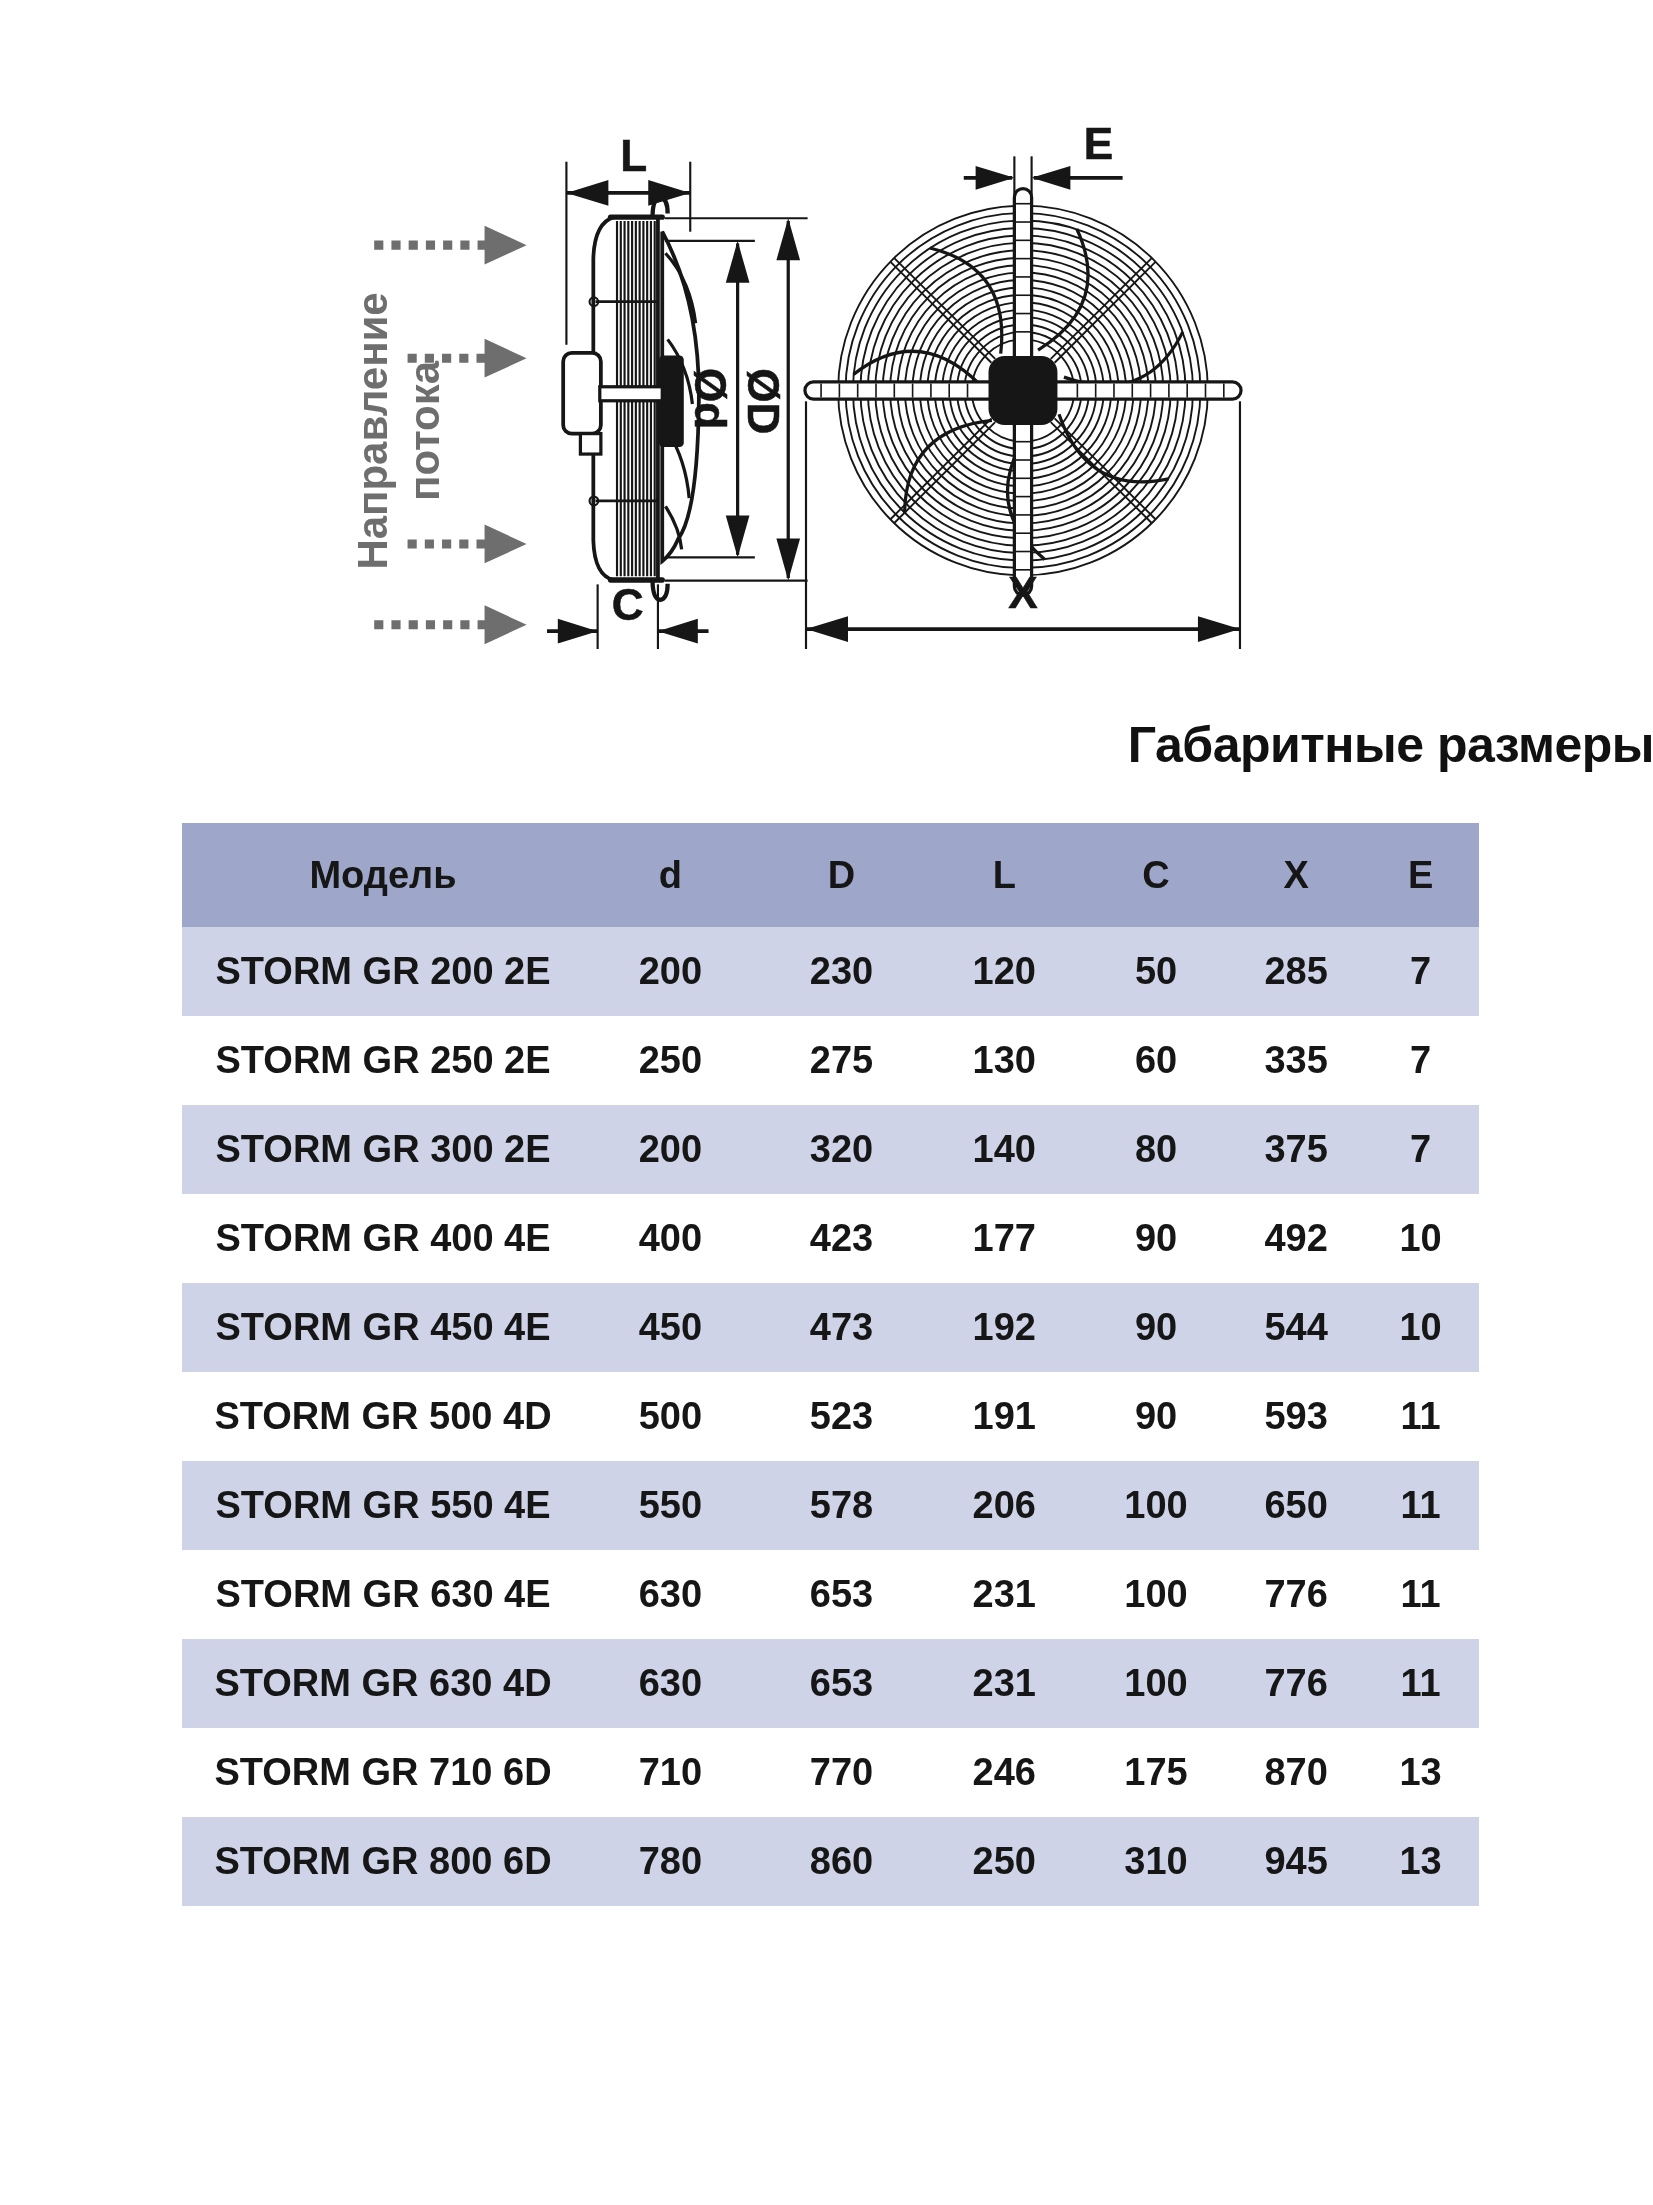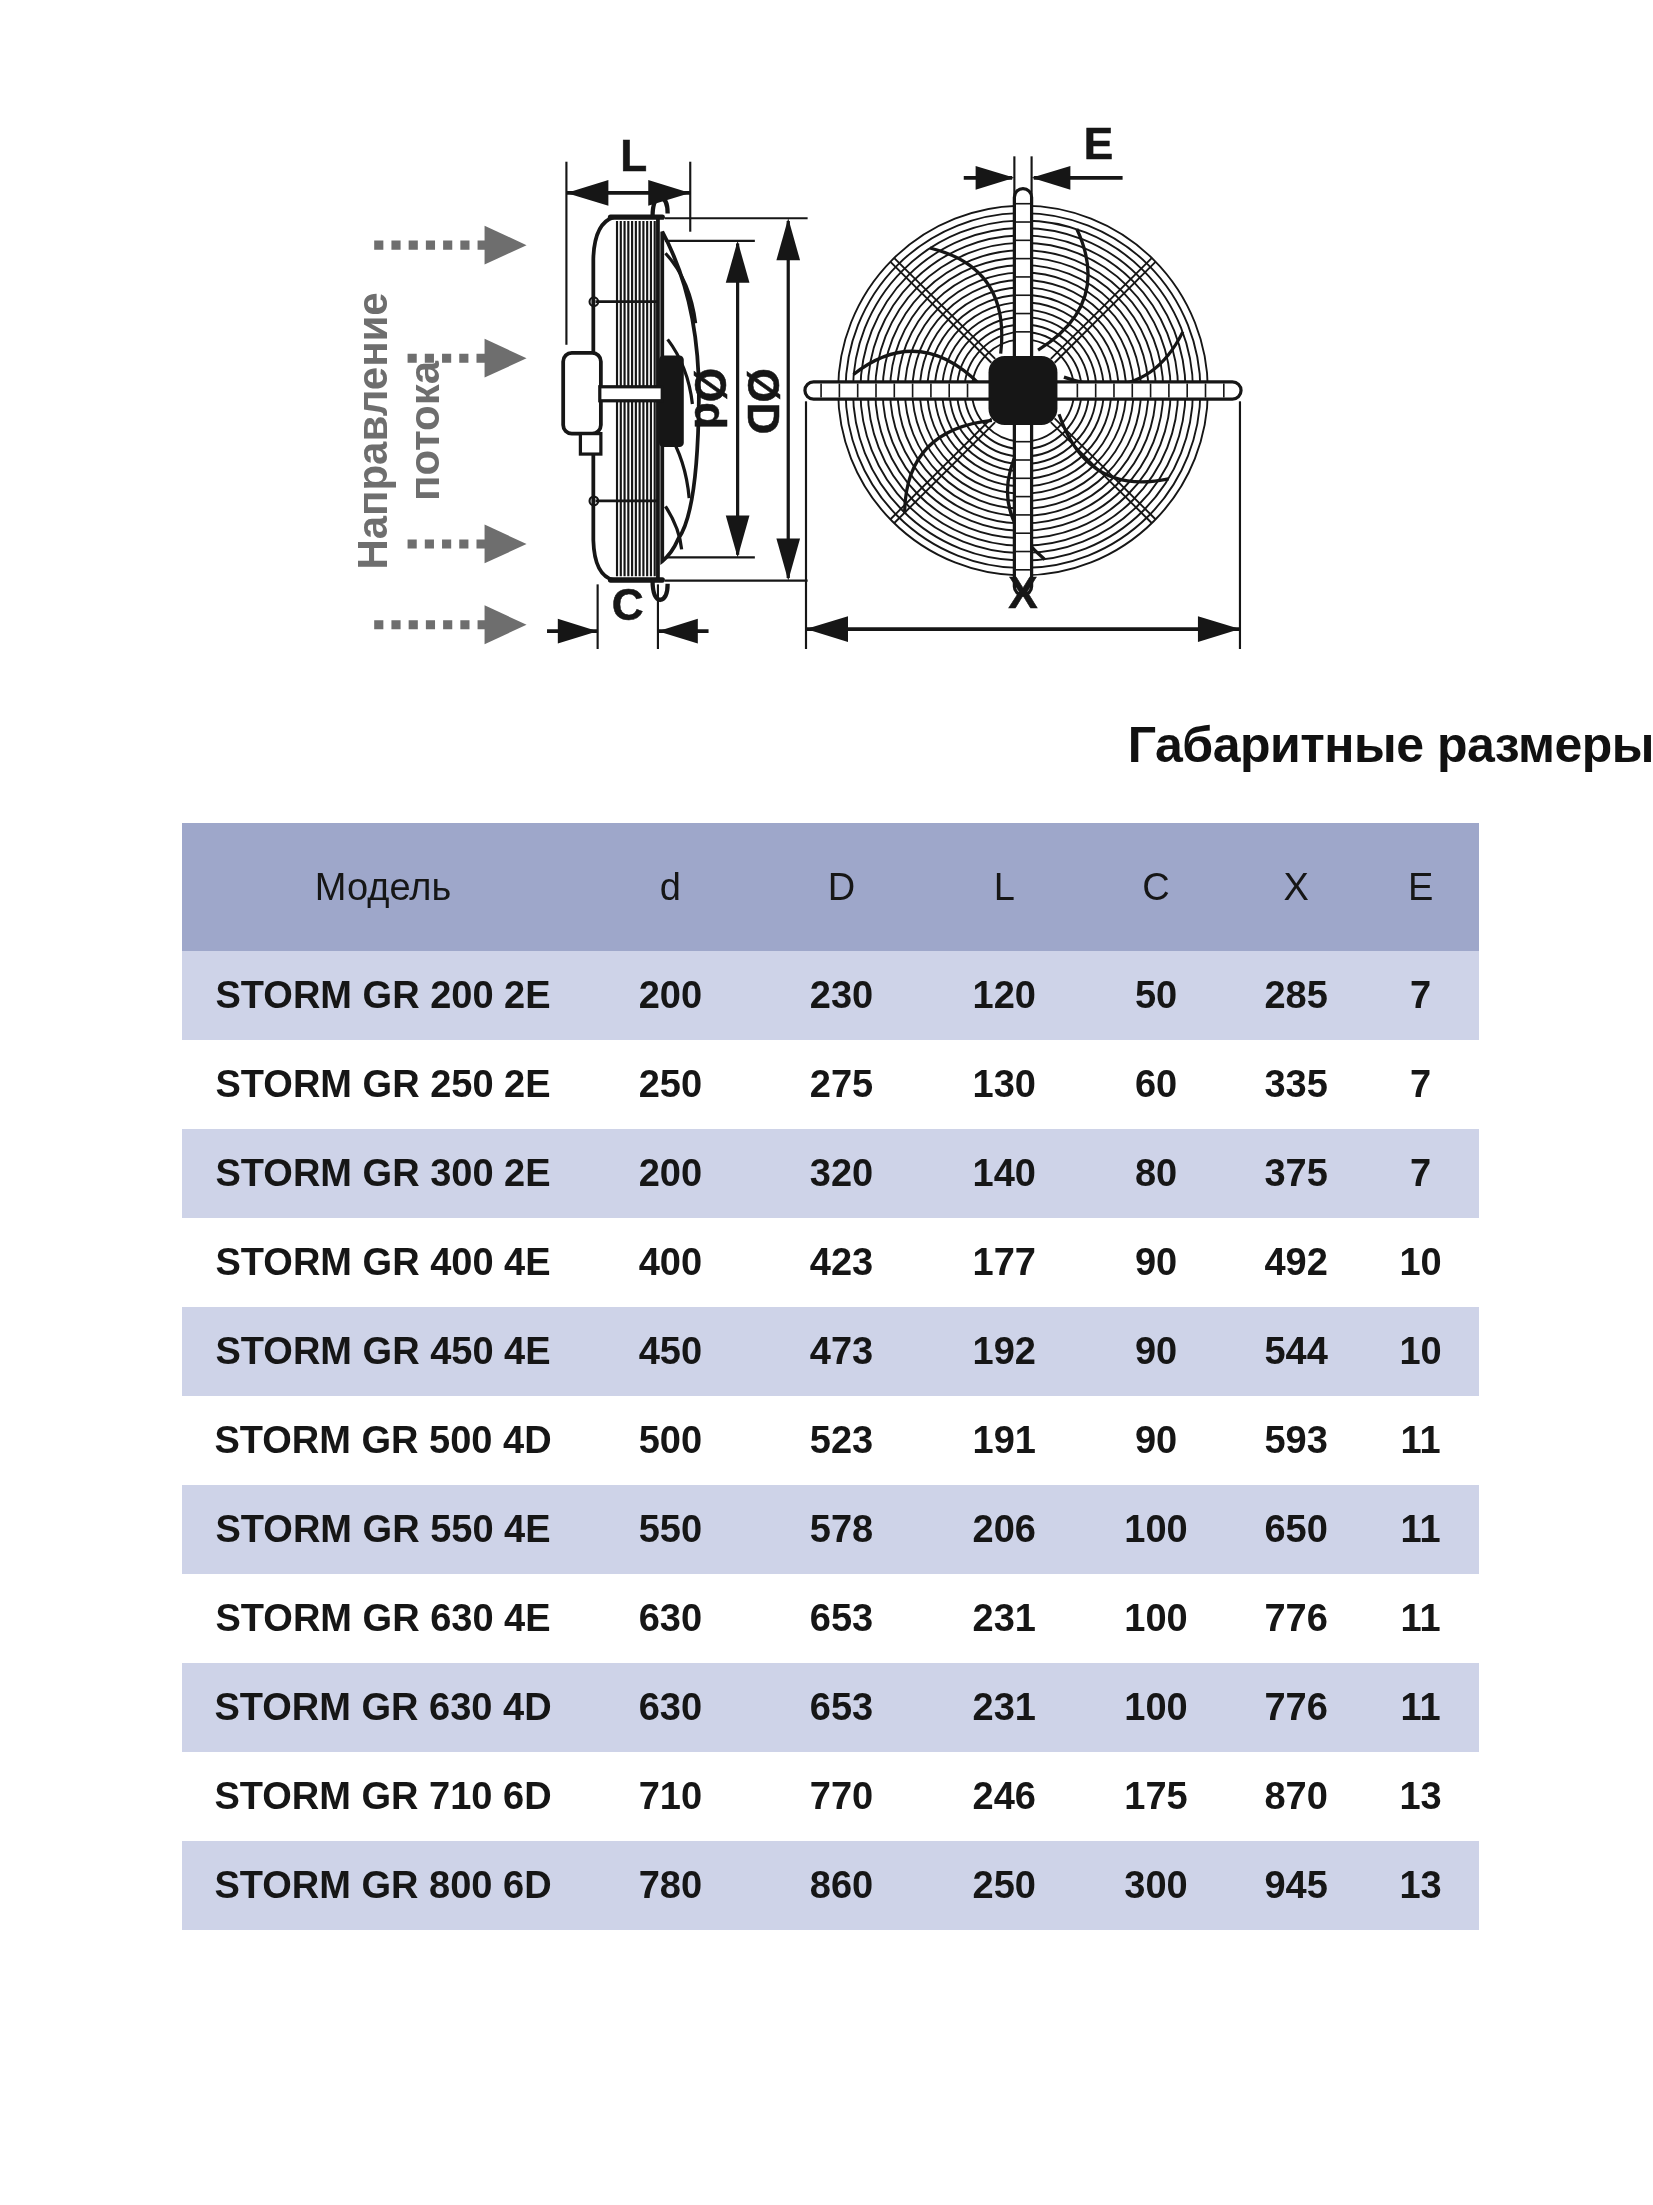--- a/index.html
+++ b/index.html
@@ -7,22 +7,22 @@
        font-family:"Liberation Sans",sans-serif;color:#161616;}
   .page{position:absolute;inset:0;background:#fff;}
   svg.drawing{position:absolute;left:0;top:0;}
   svg text{font-family:"Liberation Sans",sans-serif;font-weight:700;fill:#161616;}
   text.dim-label{font-size:82px;}
   text.flow-label{font-size:78px;fill:var(--flow-gray,#6e6e6e);}
   h1.page-title{position:absolute;left:0;top:716px;width:1654px;margin:0;text-align:right;
       font-size:50px;font-weight:700;letter-spacing:-0.5px;color:#111;}
   table.dims{position:absolute;left:182px;top:823px;width:1297px;border-collapse:collapse;
       table-layout:fixed;text-align:center;}
-  table.dims th{background:var(--header-bg,#9ea7ca);height:104px;font-size:38px;font-weight:400;
-      vertical-align:middle;padding:12px;}
+  table.dims th{background:var(--header-bg,#9ea7ca);height:104px;font-size:38px;font-weight:700;
+      vertical-align:middle;padding:0;}
   table.dims td{height:89px;font-size:38px;font-weight:700;vertical-align:middle;padding:0;}
   table.dims tbody tr:nth-child(odd){background:var(--row-alt-bg,#ced3e8);}
 </style>
 </head>
 <body>
 
 <div class="page">
 
   <svg class="drawing" width="1654" height="808" viewBox="0 0 3072 1500">
 
@@ -361,20 +361,20 @@
           <td>246</td>
           <td>175</td>
           <td>870</td>
           <td>13</td>
         </tr>
         <tr>
           <td>STORM GR 800 6D</td>
           <td>780</td>
           <td>860</td>
           <td>250</td>
-          <td>300</td>
+          <td>310</td>
           <td>945</td>
           <td>13</td>
         </tr>
       </tbody>
   </table>
 </div>
 
 
 </body></html>

